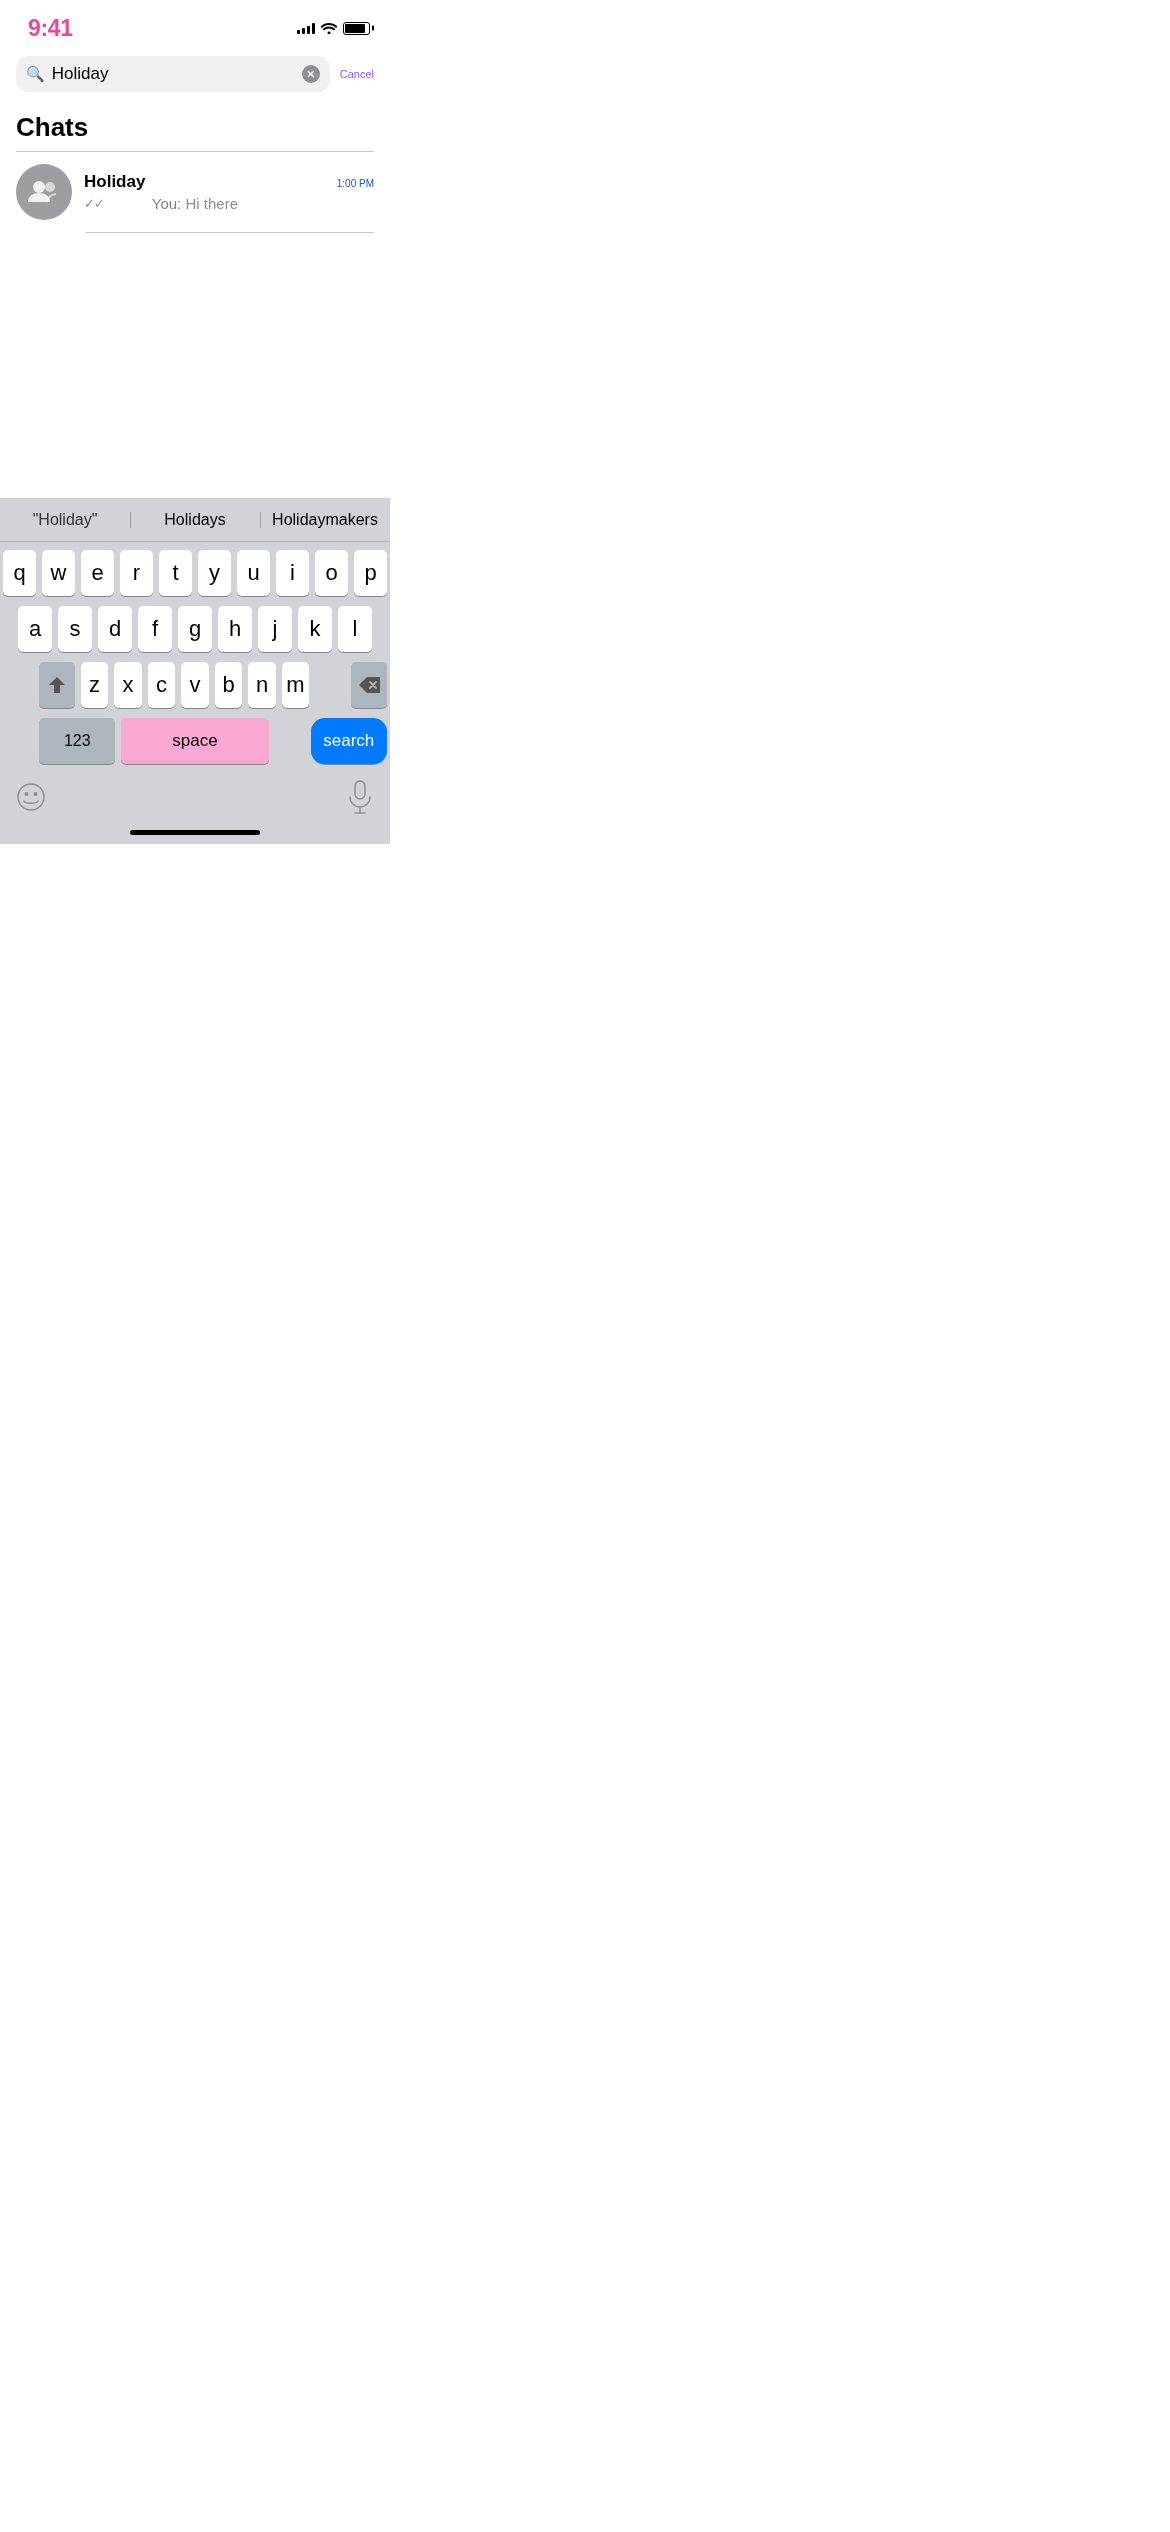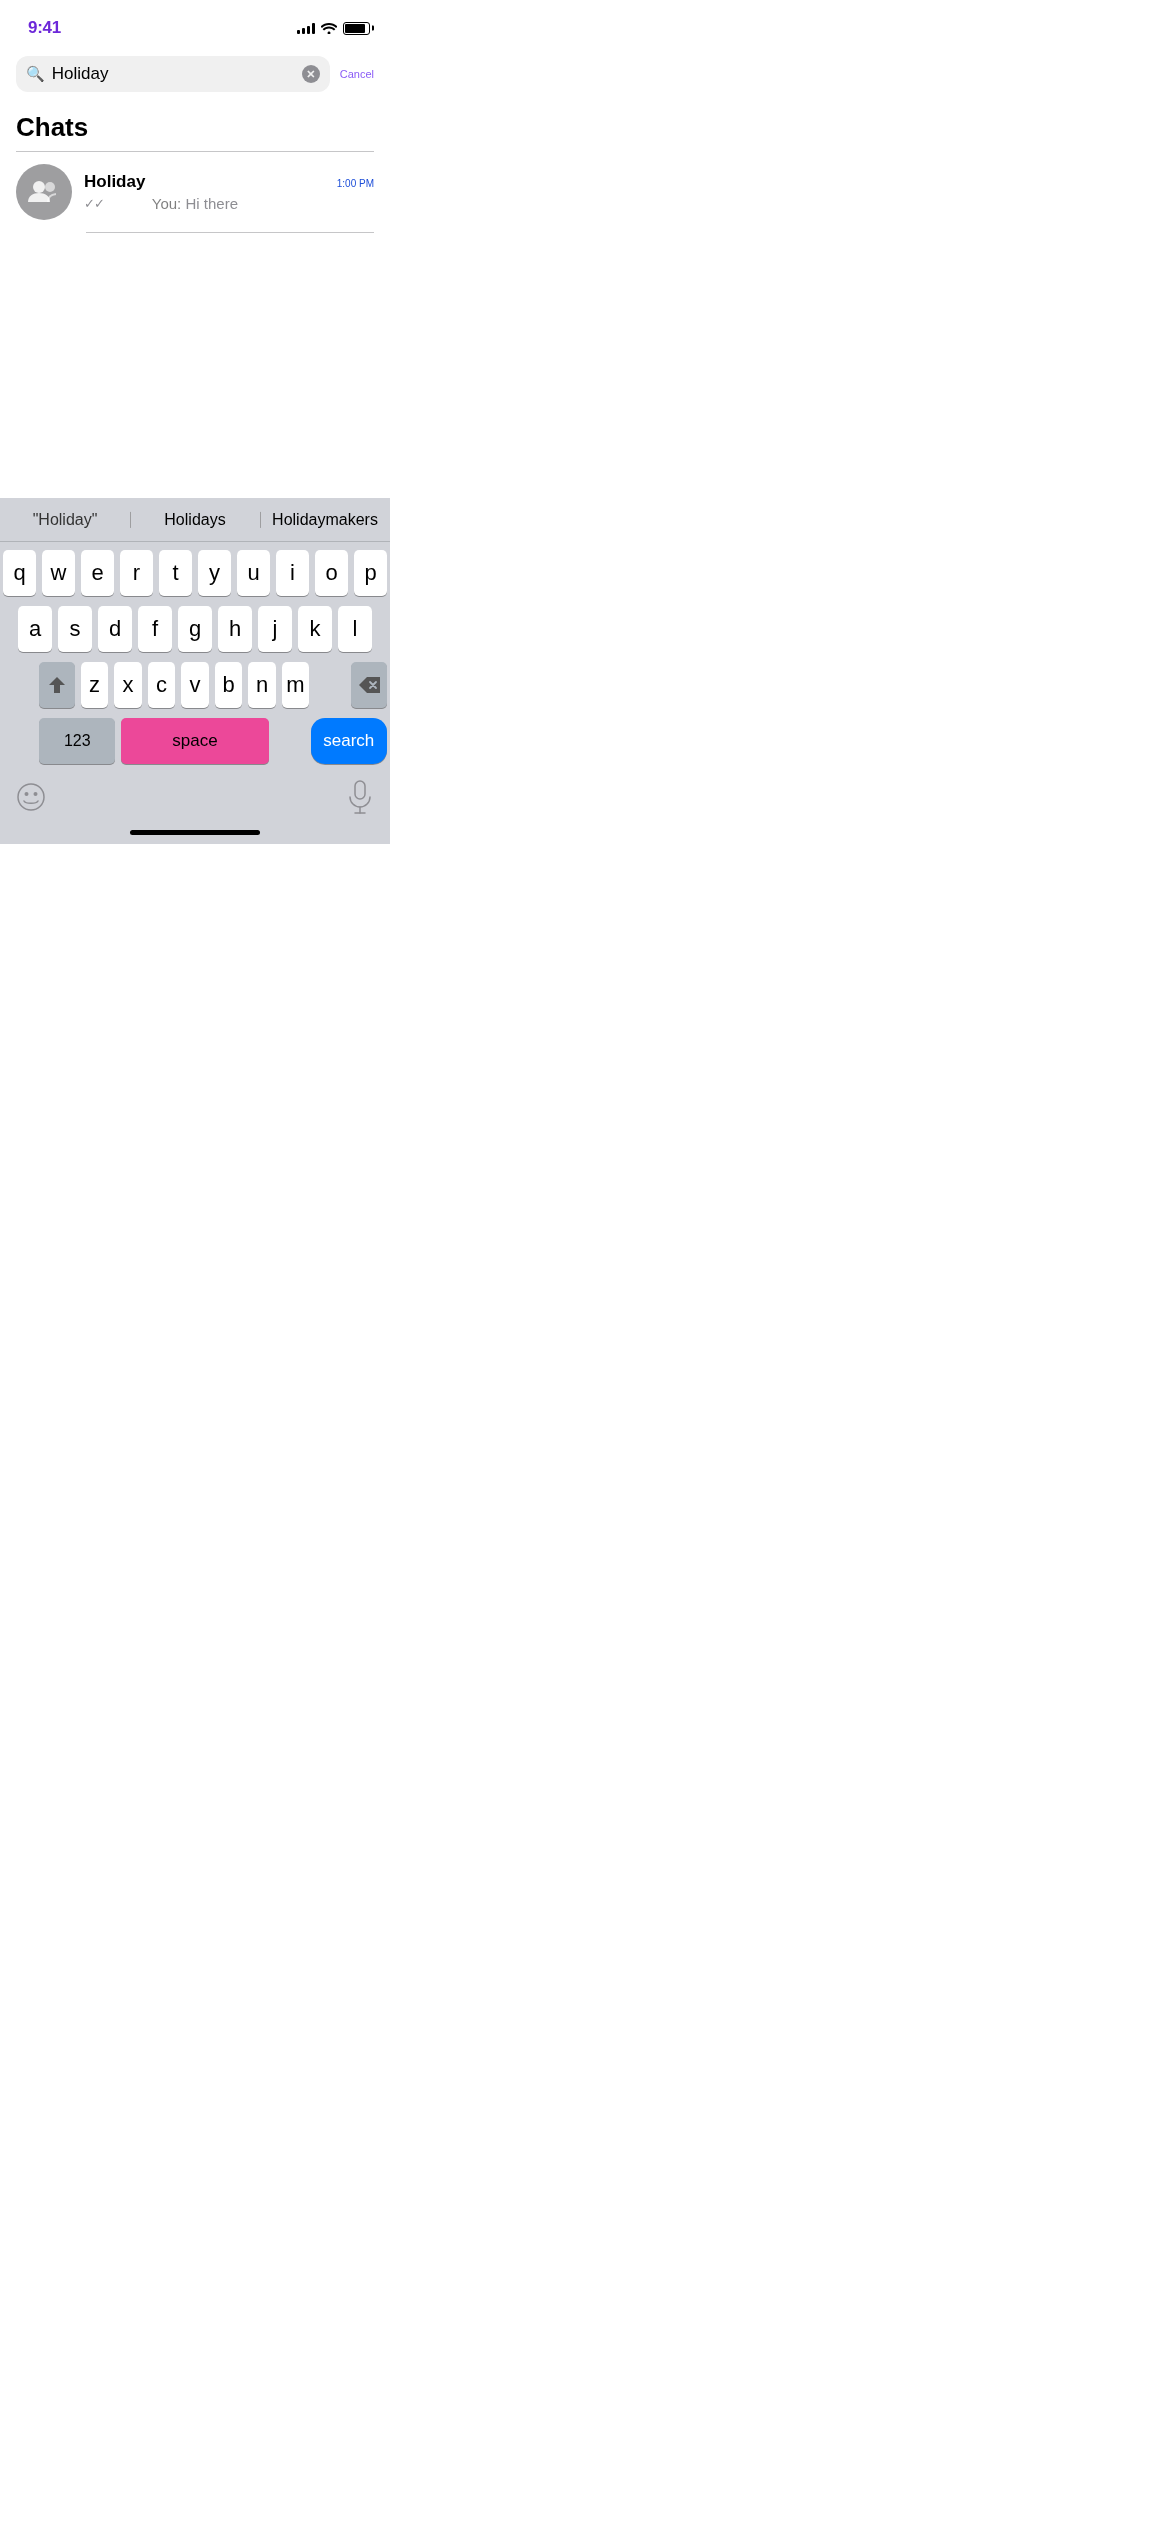--- a/index.html
+++ b/index.html
@@ -17,23 +17,23 @@
     
     .status-bar {
       display: flex;
       justify-content: space-between;
       align-items: center;
       padding: 14px 20px 6px 28px;
       height: 48px;
     }
 
     .status-time {
-      font-size: 17px;
+      font-size: 23px;
       font-weight: 600;
-      color: #6d28d9;
+      color: #ec4899;
       letter-spacing: -0.3px;
     }
 
     .status-icons {
       display: flex;
       align-items: center;
       gap: 6px;
     }
 
     .signal-bars {
@@ -341,21 +341,21 @@
     }
 
     .key-123 {
       background: #adb5bd;
       max-width: 88px;
       flex: 2.6;
       font-size: 16px;
     }
 
     .key-space {
-      background: #ec4899;
+      background: #f9a8d4;
       flex: 5;
       max-width: none;
       font-size: 17px;
     }
 
     .key-search-btn {
       background: #007aff;
       color: #fff;
       max-width: 88px;
       flex: 2.6;

